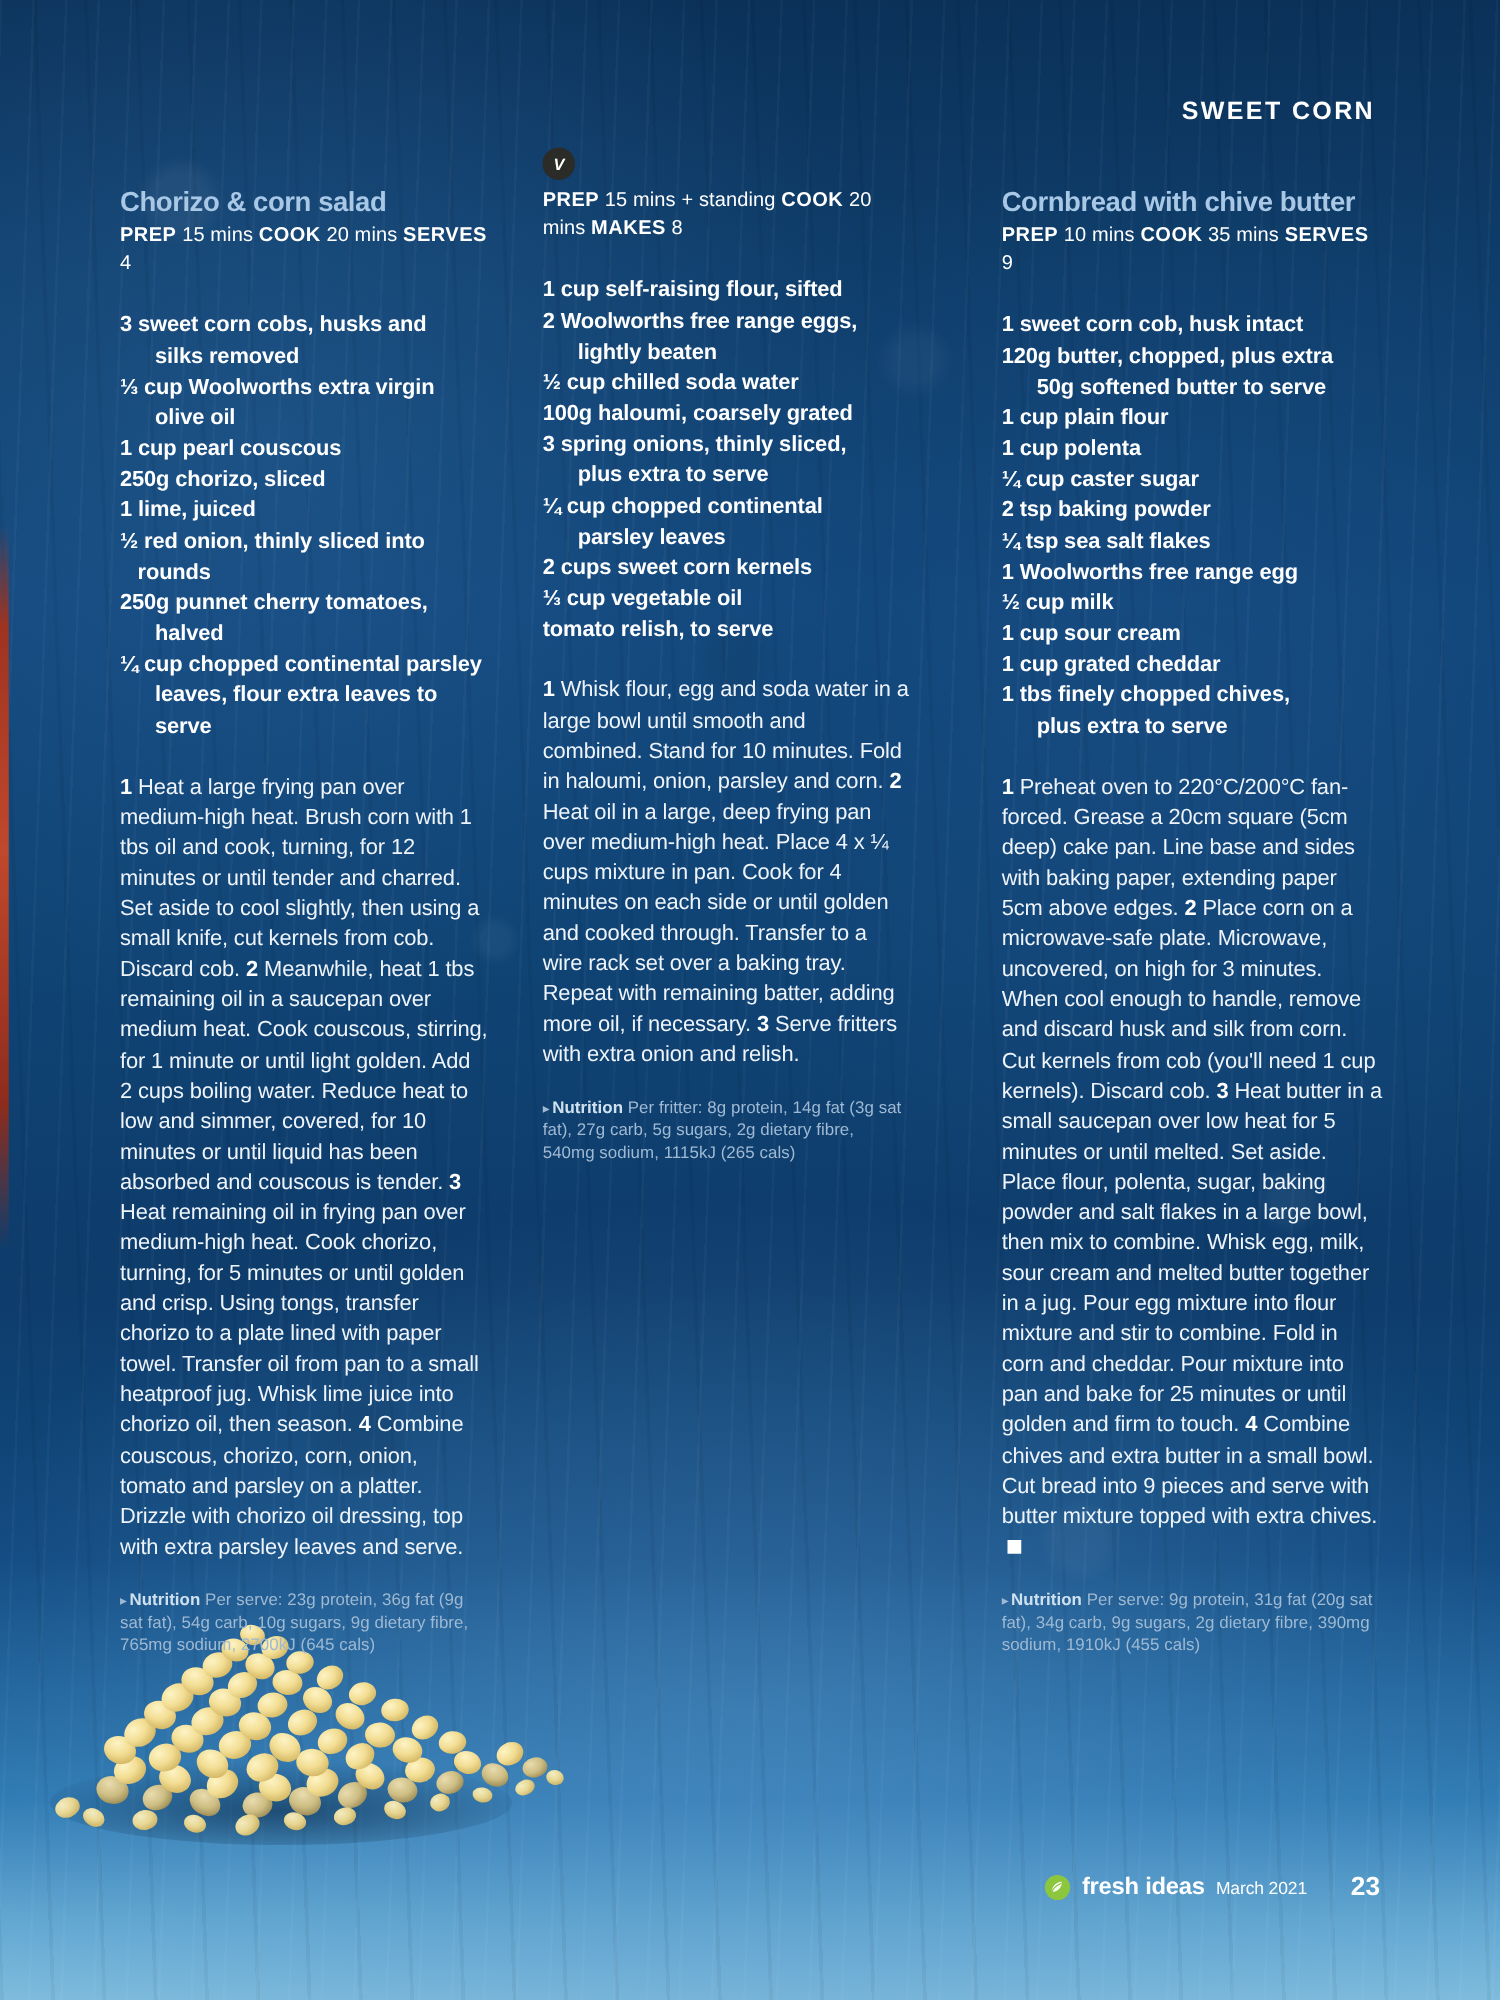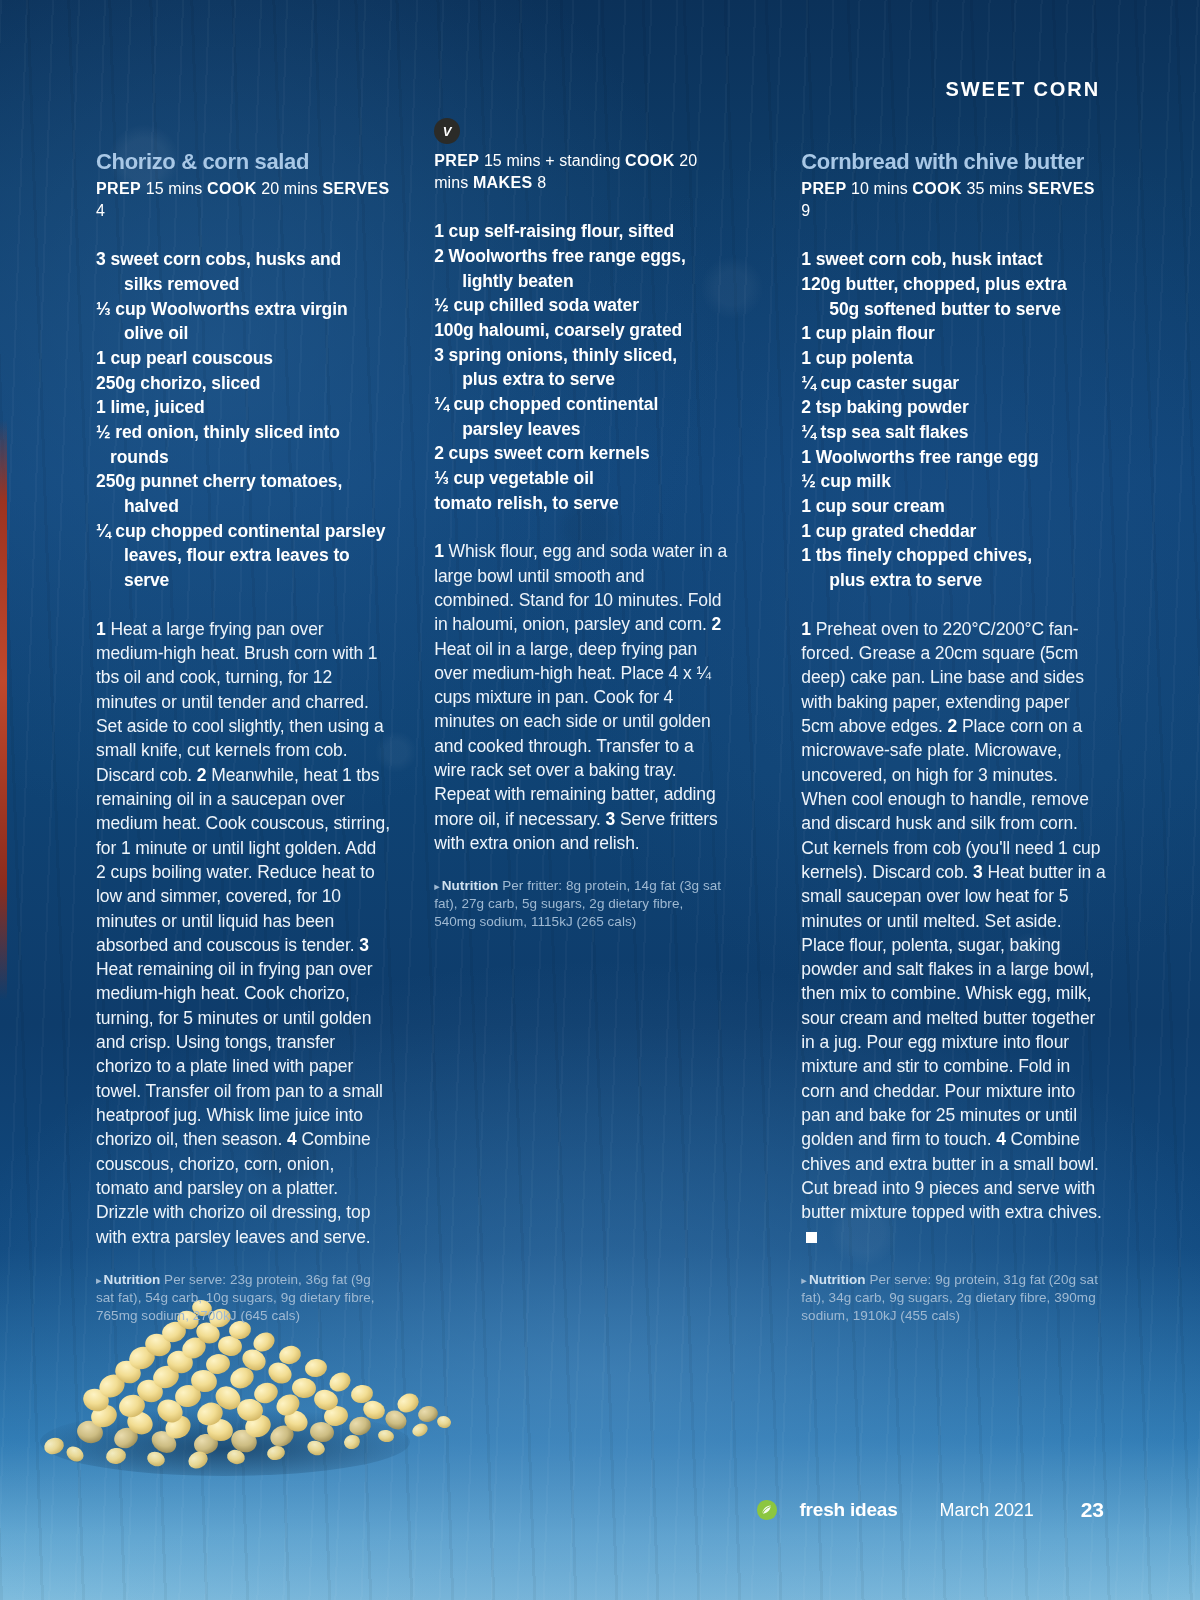--- a/index.html
+++ b/index.html
@@ -211,39 +211,38 @@
   }
 
   
   .footer {
     position: absolute;
     right: 96px;
     bottom: 78px;
     z-index: 7;
     display: flex;
     align-items: center;
-    gap: 21px;
+    gap: 9px;
     color: #ffffff;
   }
   .leaf-logo {
     width: 22px;
     height: 22px;
     display: block;
   }
   .brand {
     font-size: 19px;
     font-weight: bold;
     color: #ffffff;
     letter-spacing: -0.2px;
   }
   .issue {
-    font-size: 18px;
+    font-size: 14px;
     color: #ffffff;
     letter-spacing: -0.1px;
-    margin-left: 21px;
   }
   .page-no {
     margin-left: 26px;
     font-size: 21px;
     font-weight: bold;
     color: #ffffff;
   }
 </style>
 </head>
 <body>

